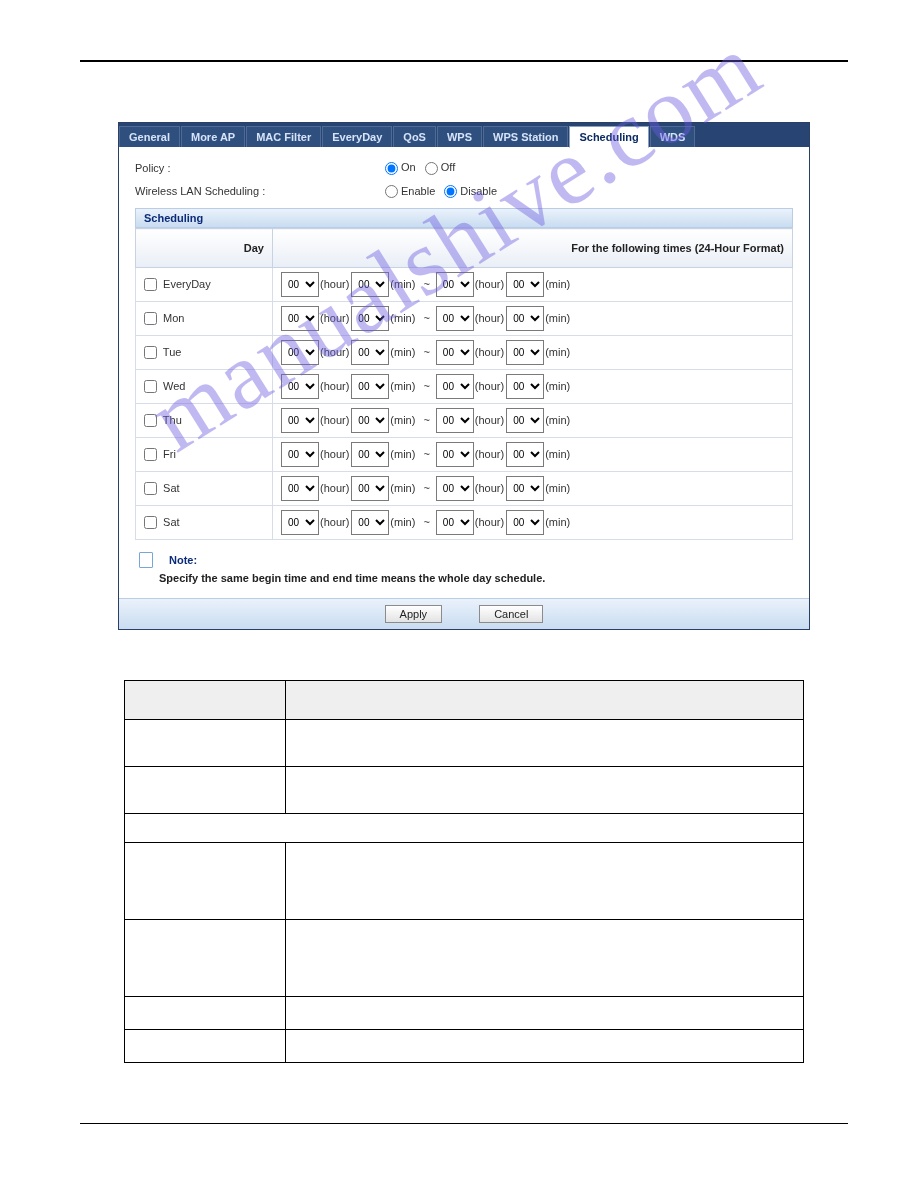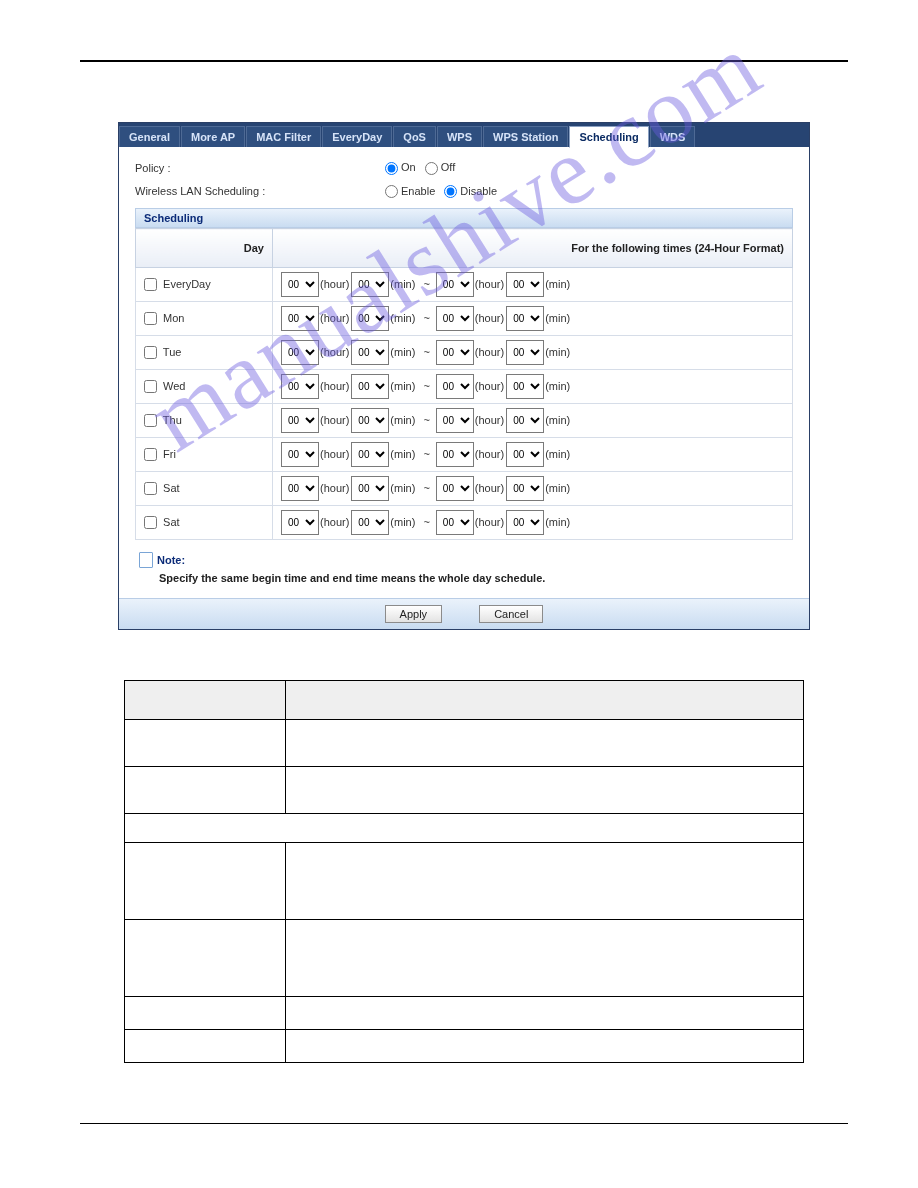--- a/index.html
+++ b/index.html
@@ -120,21 +120,21 @@
   .note-box {
     margin-top: 10px;
     padding: 2px 4px 6px 4px;
   }
   .note-title {
     color: #0b2b78;
     font-weight: bold;
     margin-bottom: 4px;
     display: flex;
     align-items: center;
-    gap: 4px;
+    gap: 16px;
   }
   .note-text {
     font-weight: bold;
     color: #222;
     margin-left: 20px;
     font-size: 11px;
   }
   .button-bar {
     background: linear-gradient(#eaf2fb, #c9dcf1);
     border-top: 1px solid #b9cde6;

